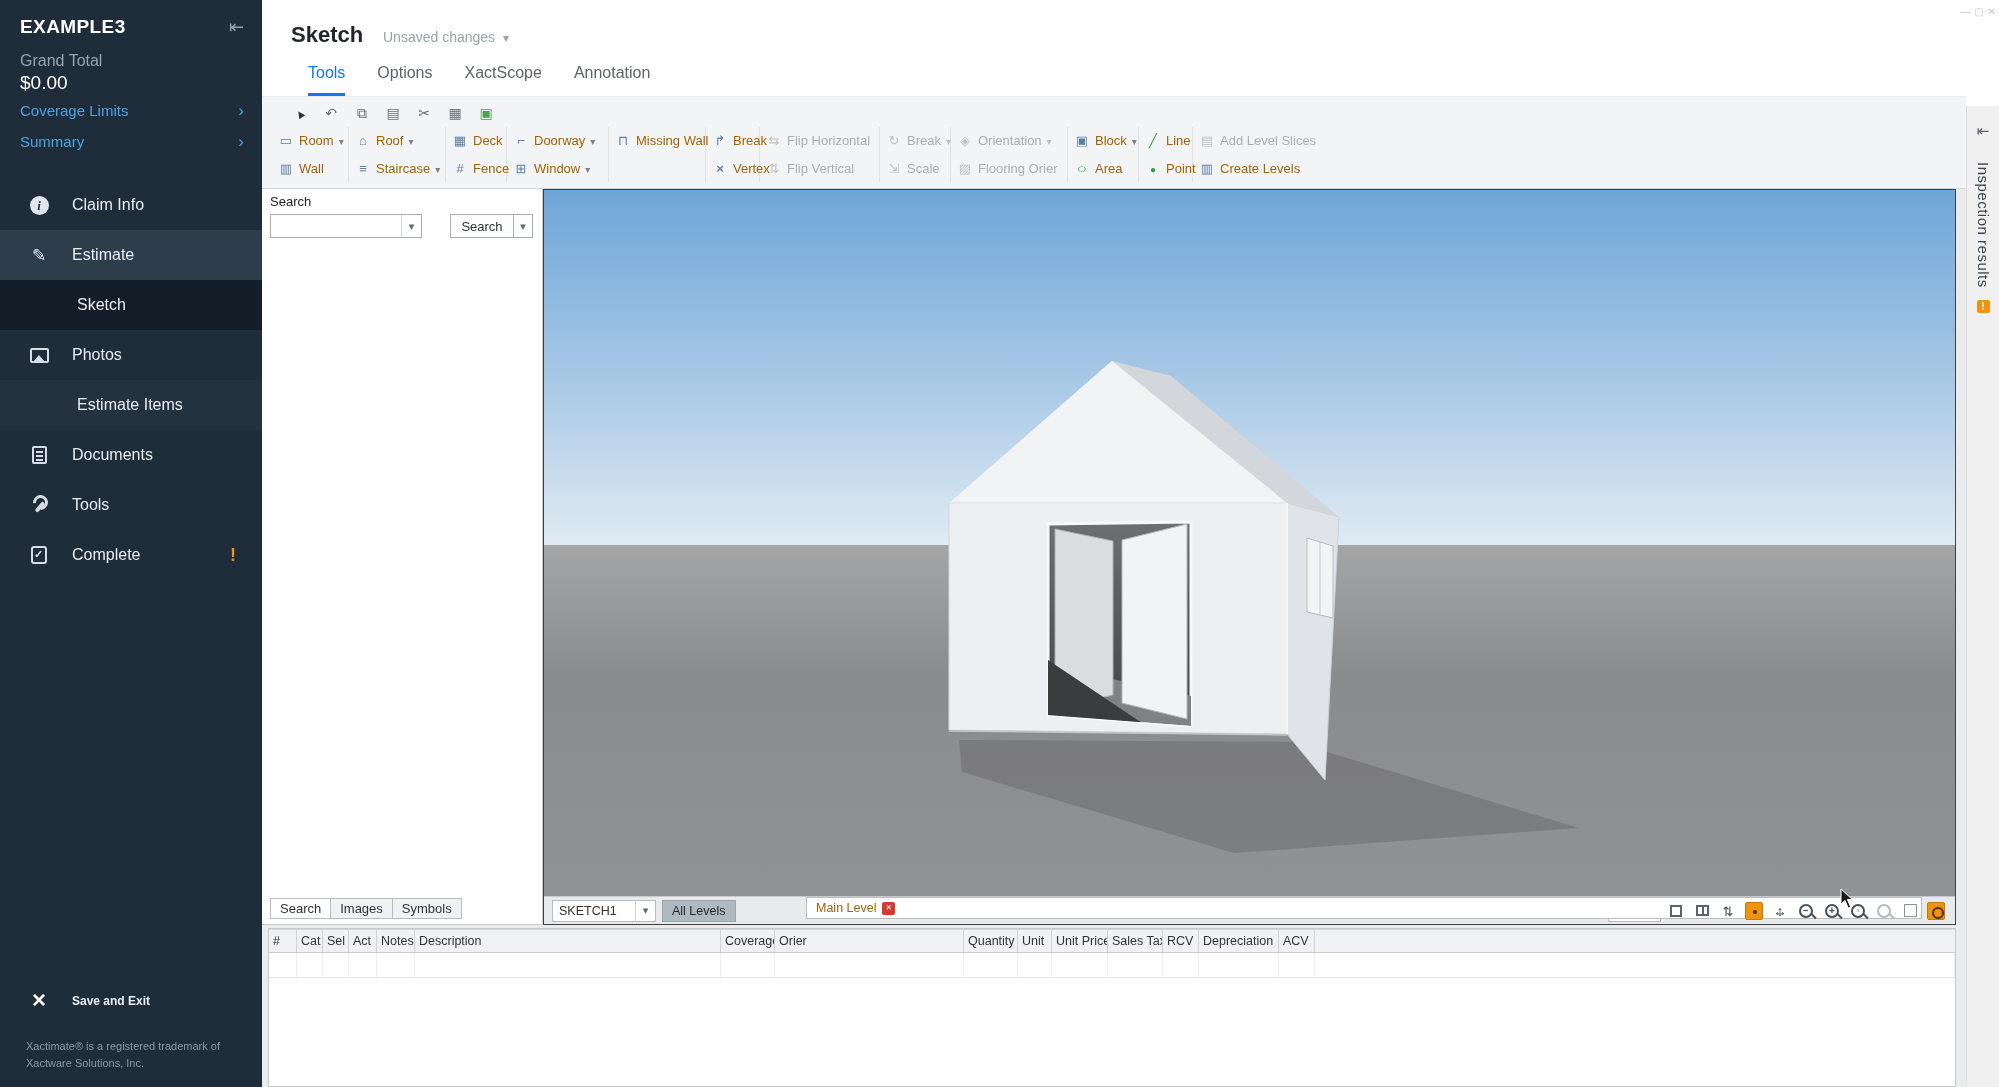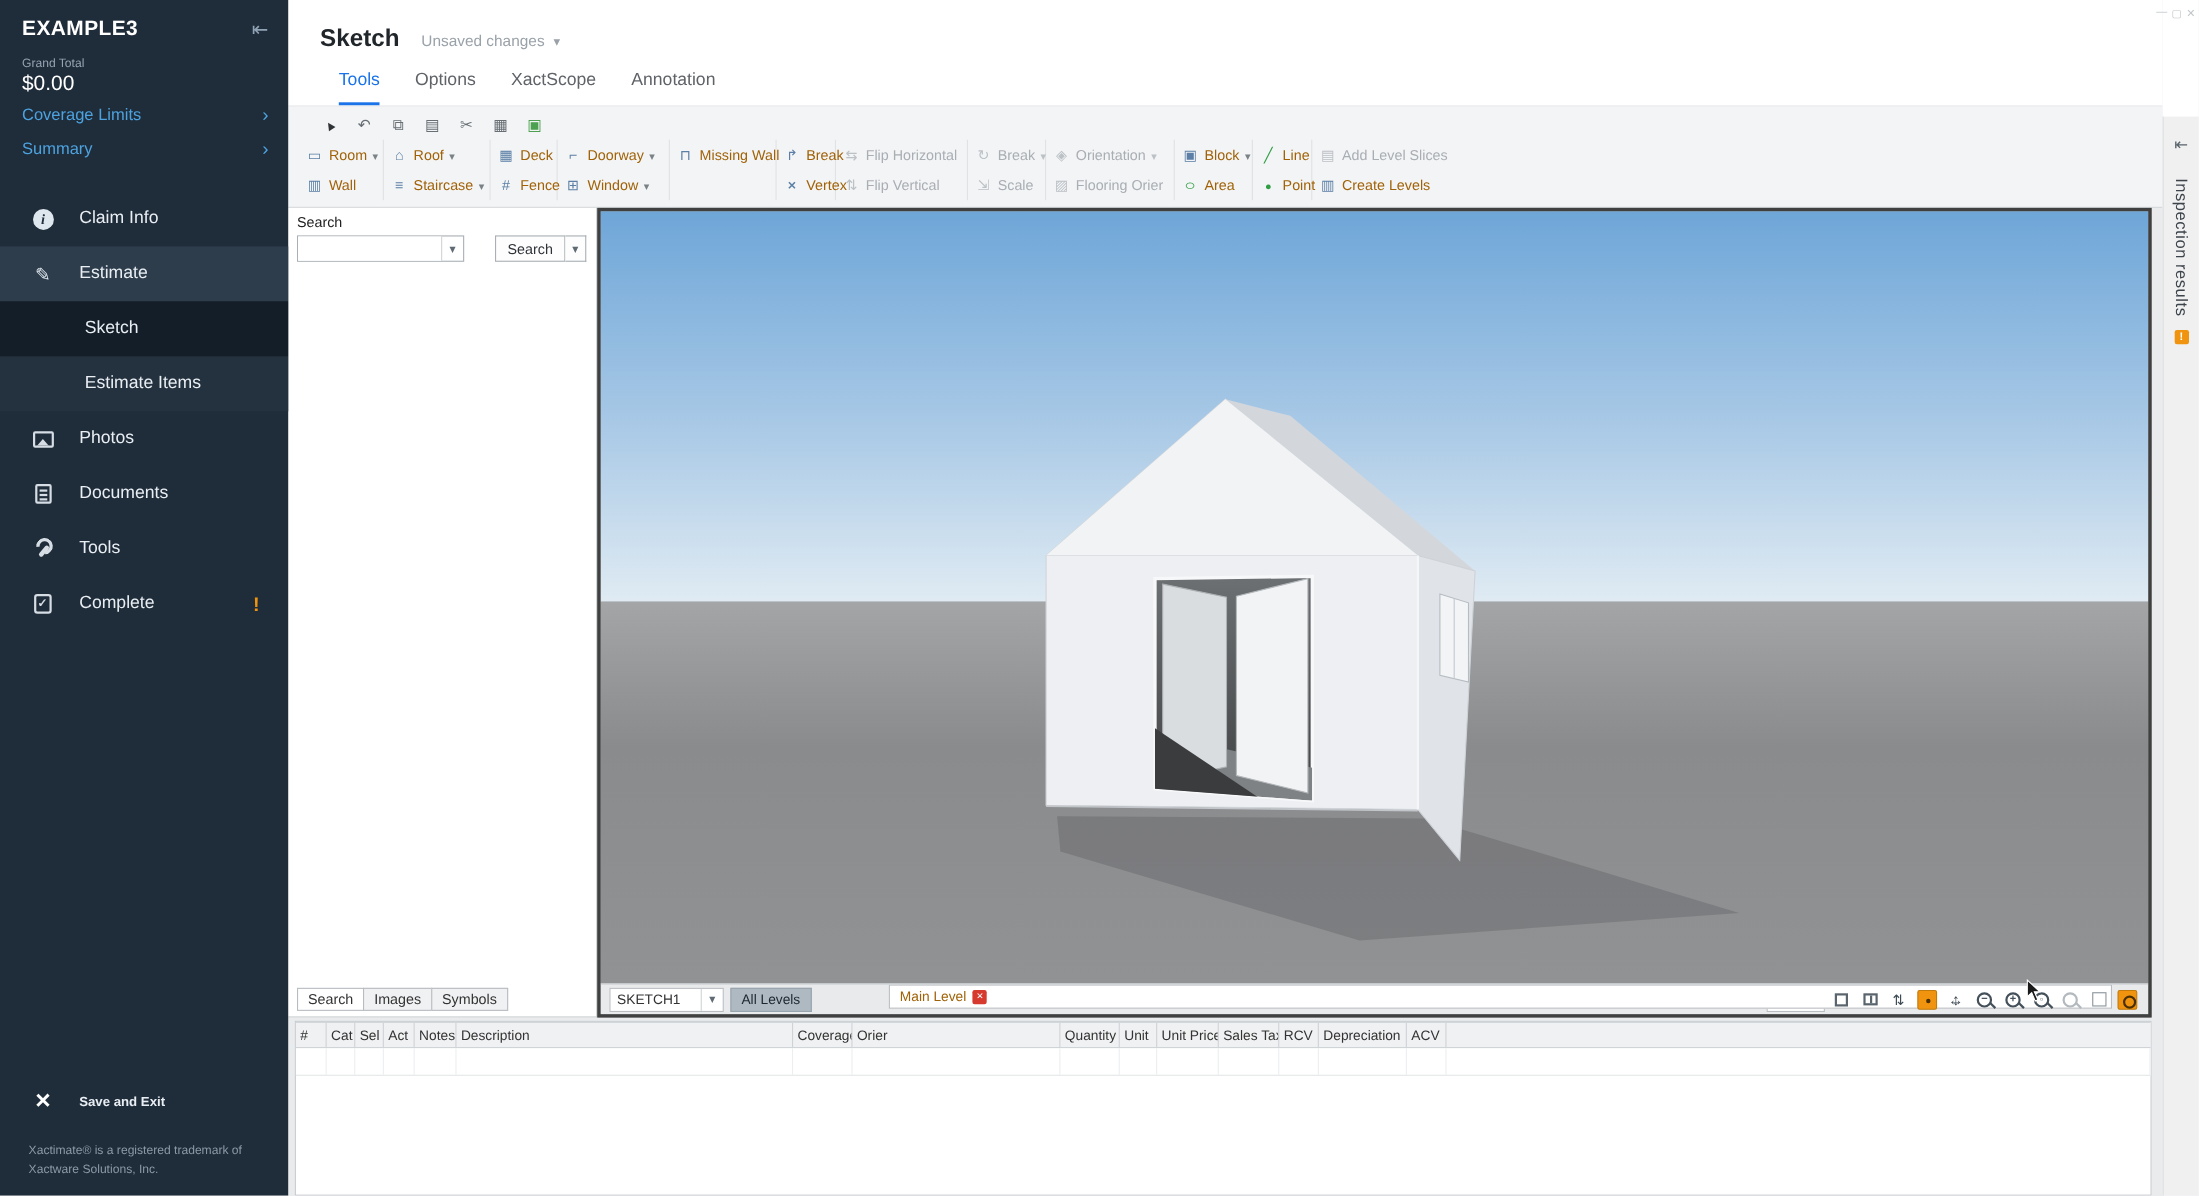--- a/index.html
+++ b/index.html
@@ -6,21 +6,21 @@
   html,body{width:1999px;height:1087px}
   body{font-family:"Liberation Sans",sans-serif;background:#e9ebed;position:relative;overflow:hidden;font-size:14px;color:#2e3338}
 
   
   .sidebar{position:absolute;left:0;top:0;width:262px;height:100%;background:#1f2c3a;color:#e9eef3;z-index:3}
   .sb-head{display:flex;justify-content:space-between;align-items:center;padding:16px 18px 8px 20px}
   .sb-title{font-size:19px;font-weight:bold;letter-spacing:.4px;color:#fff}
   .sb-collapse{background:none;border:none;cursor:pointer}
   .ico-collapse::before{content:"⇤";font-size:18px;color:#8fa3b5}
   .sb-total{padding:6px 20px 0}
-  .sb-total .lbl{font-size:11px;color:#95a4b2}
+  .sb-total .lbl{font-size:16px;color:#95a4b2}
   .sb-total .val{font-size:19px;color:#fff;margin-top:2px}
   .sb-link{display:flex;justify-content:space-between;align-items:center;height:29px;padding:0 18px 0 20px;color:#4da3e0;font-size:15px;cursor:pointer;margin-top:2px}
   .chev::after{content:"›";font-size:17px;color:#4da3e0}
   .sb-nav{margin-top:24px}
   .sb-row{height:50px;display:flex;align-items:center;padding-left:28px;gap:22px;font-size:16px;cursor:pointer;position:relative}
   .sb-row.sub{padding-left:77px}
   .sb-row.row-estimate{background:#2e3d4c}
   .sb-row.row-sketch{background:#141e28}
   .sb-row.row-items{background:#24313e}
   .sb-ic{width:22px;display:flex;justify-content:center;align-items:center}
@@ -97,21 +97,21 @@
   .combo-arrow::after{content:"▾";font-size:11px;color:#5f6a73}
   .searchbtn{position:absolute;left:188px;top:25px;height:24px;display:flex}
   .sb-main{width:64px;border:1px solid #a9afb4;background:#fdfdfd;font-size:13px;display:flex;align-items:center;justify-content:center;cursor:pointer}
   .sb-dd{width:19px;border:1px solid #a9afb4;border-left:none;background:#fdfdfd;display:flex;align-items:center;justify-content:center;cursor:pointer}
   .sb-dd::after{content:"▾";font-size:11px;color:#5f6a73}
   .sp-tabs{position:absolute;left:8px;bottom:5px;display:flex}
   .sp-tab{border:1px solid #b7bcc0;background:#f0f1f2;font-size:13px;padding:2px 9px;margin-right:-1px;cursor:pointer;color:#333}
   .sp-tab.active{background:#fff}
 
   
-  .canvas{position:absolute;left:281px;top:0;width:1413px;height:736px;border:3px solid #404040;overflow:hidden;background:#8e8f91}
+  .canvas{position:absolute;left:281px;top:0;width:1413px;height:736px;border:1px solid #404040;overflow:hidden;background:#8e8f91}
   .sky{position:absolute;left:0;top:0;right:0;height:355px;background:linear-gradient(180deg,#6ea6d8 0%,#a9c9e6 55%,#e0ebf3 100%)}
   .groundd{position:absolute;left:0;top:355px;right:0;bottom:0;background:linear-gradient(180deg,#a4a5a6 0%,#8a8b8d 35%,#929395 100%)}
   .house-svg{position:absolute;left:0;top:0;width:1413px;height:736px}
   .cv-bar{position:absolute;left:0;right:0;bottom:0;height:28px;background:#e8eaec;border-top:1px solid #c6cacd;display:flex;align-items:center;padding:0 8px;gap:6px;z-index:2}
   .sketch-combo{width:104px;height:22px;background:#fff;border:1px solid #b9bdc1;display:flex;align-items:center;font-size:12.5px;cursor:pointer}
   .sketch-combo .txt{flex:1;padding-left:6px;color:#333}
   .sketch-combo .combo-arrow{height:100%}
   .lvl-tab{height:22px;display:flex;align-items:center;gap:6px;padding:0 9px;font-size:12.5px;cursor:pointer}
   .lvl-tab.main{background:#fff;border:1px solid #b9bdc1;color:#a16207}
   .lvl-tab.all{background:#aeb9c1;border:1px solid #98a4ad;color:#1c2730}
@@ -186,28 +186,28 @@
     </div>
     <div class="sb-row row-estimate">
       <span class="sb-ic">
           <span class="ico-pencil"></span>
         </span>
       <span>Estimate</span>
     </div>
     <div class="sb-row sub row-sketch">
       <span>Sketch</span>
     </div>
-    <div class="sb-row sub row-items">
-      <span>Estimate Items</span>
-    </div>
     <div class="sb-row">
       <span class="sb-ic">
           <span class="ico-photo"></span>
         </span>
       <span>Photos</span>
+    </div>
+    <div class="sb-row sub row-items">
+      <span>Estimate Items</span>
     </div>
     <div class="sb-row">
       <span class="sb-ic">
           <span class="ico-doc"></span>
         </span>
       <span>Documents</span>
     </div>
     <div class="sb-row">
       <span class="sb-ic">
           <span class="ico-tools"></span>

